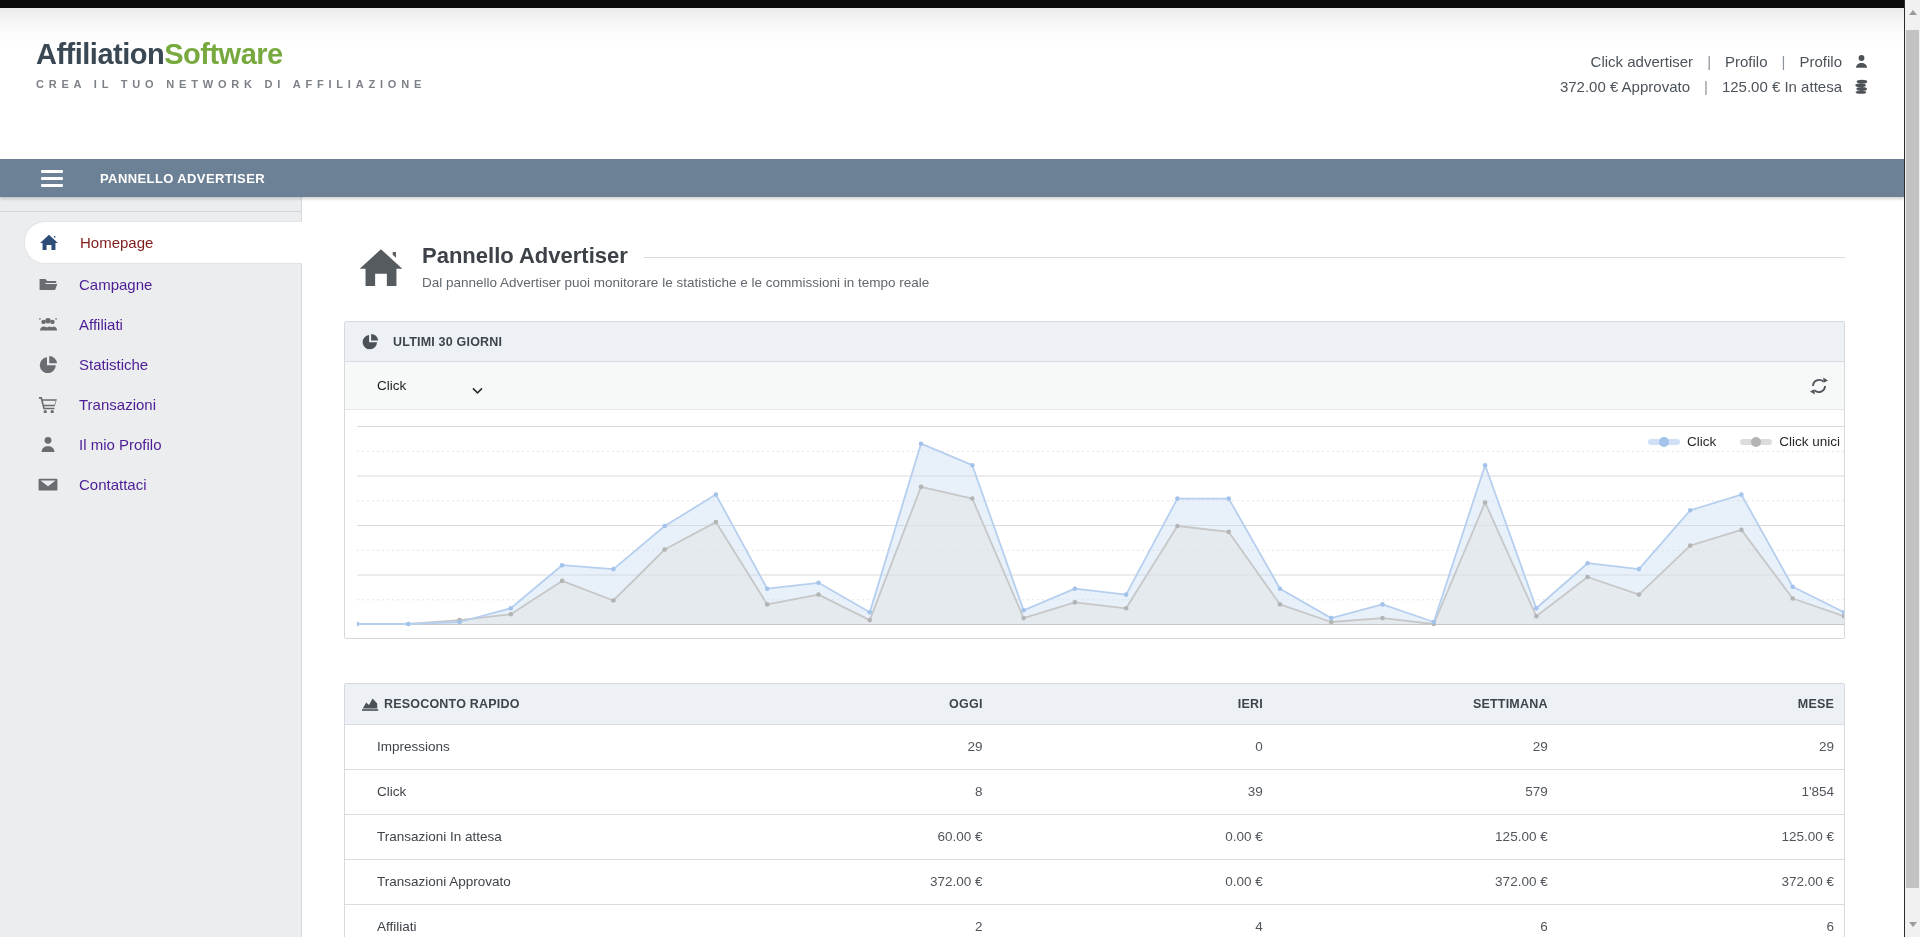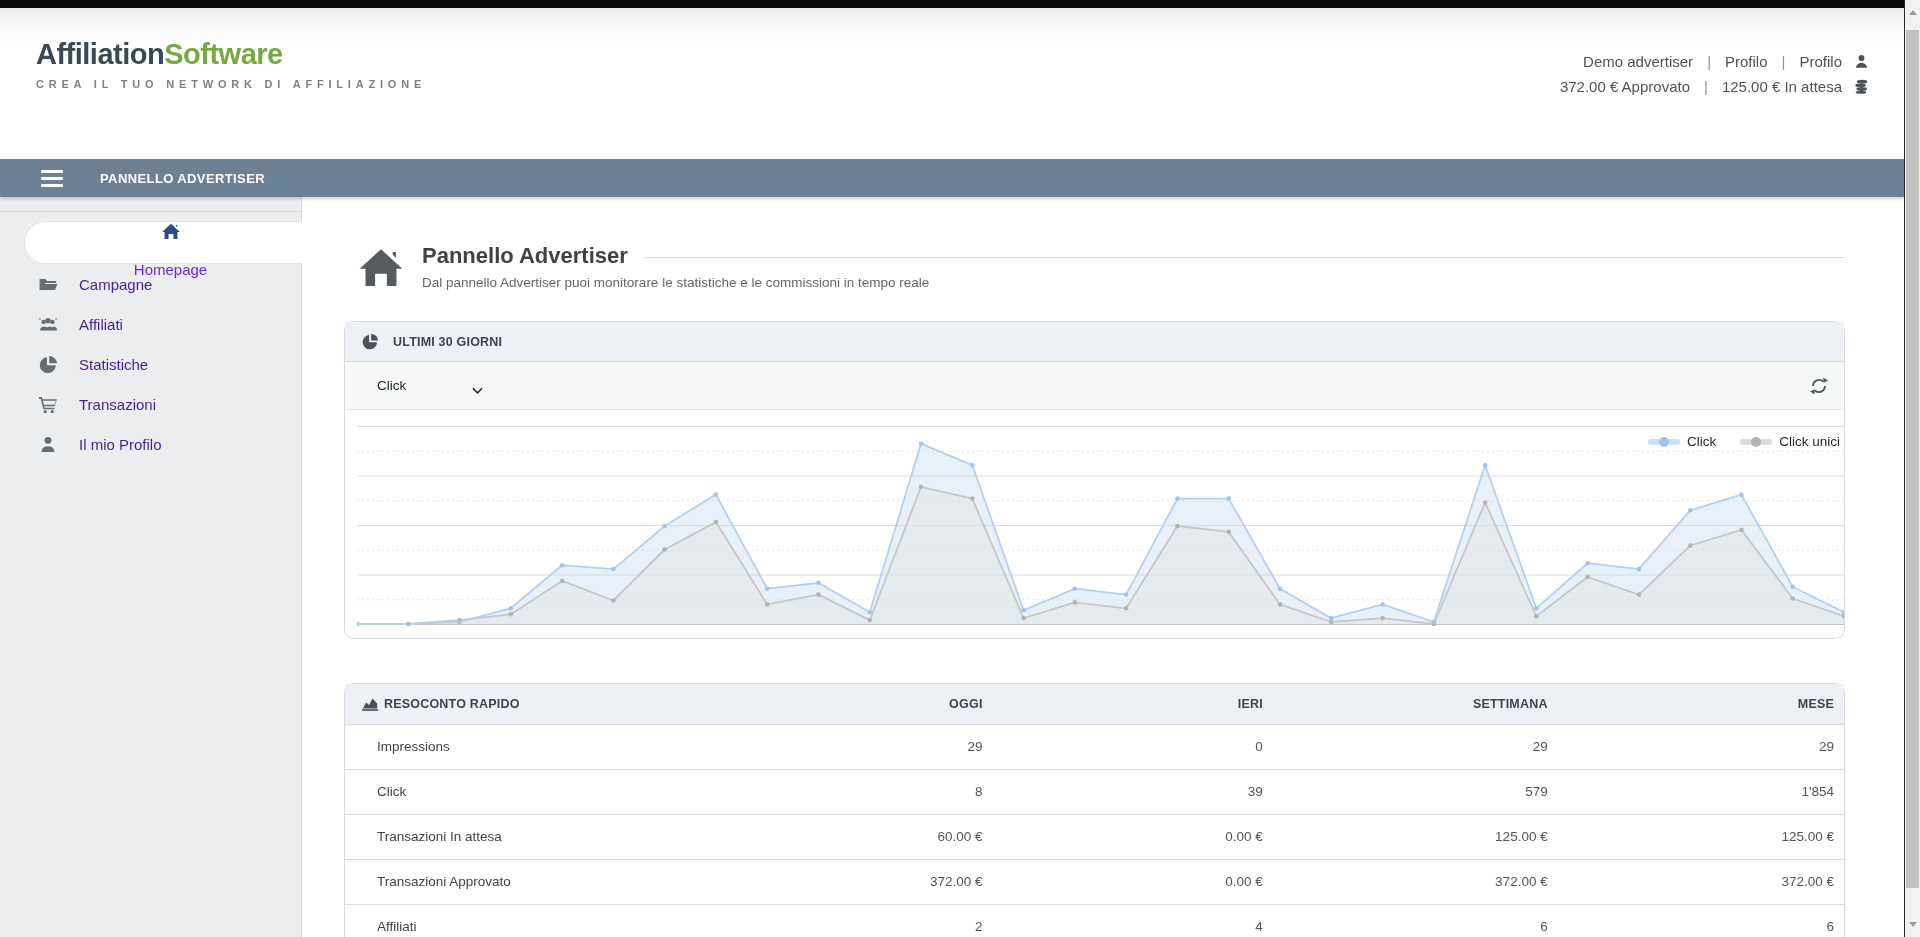--- a/index.html
+++ b/index.html
@@ -36,36 +36,36 @@
   .hamburger span { display:block; width:22px; height:3px; background:#fff; border-radius:1px; }
   .nav-title { margin-left:37px; font-size:13px; font-weight:700; letter-spacing:.4px; }
 
   
   .body-row { display:flex; height:740px; }
   .sidebar { width:302px; background:#ebedef; border-right:1px solid #d6d8da; position:relative; flex:none; }
   .sidebar::before { content:""; position:absolute; top:14px; left:0; right:0; border-top:1px solid #d3d5d7; }
   .menu { margin-top:24px; }
   .side-item { height:40px; display:flex; align-items:center; padding-left:38px; gap:21px; font-size:15px; color:#4c1d95; cursor:pointer; }
   .side-item .s-icon { width:20px; height:18px; color:#696d71; display:flex; align-items:center; flex:none; }
-  .side-item.active { background:#fff; height:43px; margin:0 -1px 0 24px; padding-left:14px; border:1px solid #e1e3e5; border-right:none; border-radius:21px 0 0 21px; color:#6d28d9;flex-direction:column; }
+  .side-item.active { background:#fff; height:43px; margin:0 -1px 0 24px; padding-left:14px; border:1px solid #e1e3e5; border-right:none; border-radius:21px 0 0 21px; color:#7f1d1d; }
   .side-item.active .s-icon { color:#2d4d78; }
 
   .main { flex:1; padding:0 59px 0 42px; min-width:0; }
 
   
   .page-header { margin-top:46px; margin-left:13px; display:flex; gap:17px; }
   .ph-icon { width:48px; height:46px; color:#565b60; flex:none; margin-top:2px; }
   .ph-text { flex:1; min-width:0; }
   .ph-title-row { display:flex; align-items:center; gap:16px; }
   .ph-title { font-size:22px; font-weight:600; color:#3c4247; white-space:nowrap; }
   .ph-rule { flex:1; border-top:1px solid #d9dbde; margin-top:3px; }
   .ph-sub { font-size:13.5px; color:#62676d; margin-top:6px; }
 
   
-  .panel { border:1px solid #d6dade; border-radius:10px; background:#fff; }
+  .panel { border:1px solid #d6dade; border-radius:2px; background:#fff; }
   .panel-chart { margin-top:30px; }
   .panel-head { height:40px; background:#edf1f6; border-bottom:1px solid #d8dde3; display:flex; align-items:center; padding:0 16px; gap:14px; font-size:12.5px; font-weight:700; color:#3e444b; letter-spacing:.2px; }
   .panel-head .p-icon { width:18px; height:17px; color:#4c5157; display:flex; flex:none; }
 
   .toolbar { height:48px; background:#f7f8f8; border-bottom:1px solid #e5e7e9; display:flex; align-items:center; padding:0 16px 0 28px; }
   .filter-select-wrap { position:relative; width:112px; }
   .filter-select { appearance:none; -webkit-appearance:none; border:none; background:transparent; font-family:inherit; font-size:13.5px; color:#1b1e21; width:100%; padding:4px 20px 4px 4px; cursor:pointer; }
   .filter-chevron { position:absolute; right:2px; top:7px; width:11px; height:11px; color:#2a2d30; pointer-events:none; }
   .refresh-btn { margin-left:auto; width:18px; height:18px; color:#50555b; cursor:pointer; }
 
@@ -156,21 +156,21 @@
   <div class="site-header">
     <div class="logo">
       <div class="logo-line">
         <span class="logo-part1">Affiliation</span><span class="logo-part2">Software</span>
       </div>
       <div class="tagline">CREA IL TUO NETWORK DI AFFILIAZIONE</div>
     </div>
 
     <div class="user-info">
       <div class="ui-line">
-        <span class="ui-link">Demo advertiser</span>
+        <span class="ui-link">Click advertiser</span>
         <span class="sep">|</span>
         <span class="ui-link">Profilo</span>
         <span class="sep">|</span>
         <span class="ui-link">Profilo</span>
         <span class="ui-icon">
             <svg viewBox="0 0 18 17" fill="currentColor">
               <use href="#i-user"></use>
             </svg>
           </span>
       </div>
@@ -240,20 +240,28 @@
             </span>
           <span>Transazioni</span>
         </div>
         <div class="side-item">
           <span class="s-icon">
               <svg viewBox="0 0 18 17" fill="currentColor">
                 <use href="#i-user"></use>
               </svg>
             </span>
           <span>Il mio Profilo</span>
+        </div>
+        <div class="side-item">
+          <span class="s-icon">
+              <svg viewBox="0 0 18 17" fill="currentColor">
+                <use href="#i-envelope"></use>
+              </svg>
+            </span>
+          <span>Contattaci</span>
         </div>
       </div>
     </div>
 
     <div class="main">
 
       <div class="page-header">
         <span class="ph-icon"><svg viewBox="0 0 18 17" fill="currentColor">
               <use href="#i-home"></use>
             </svg></span>

